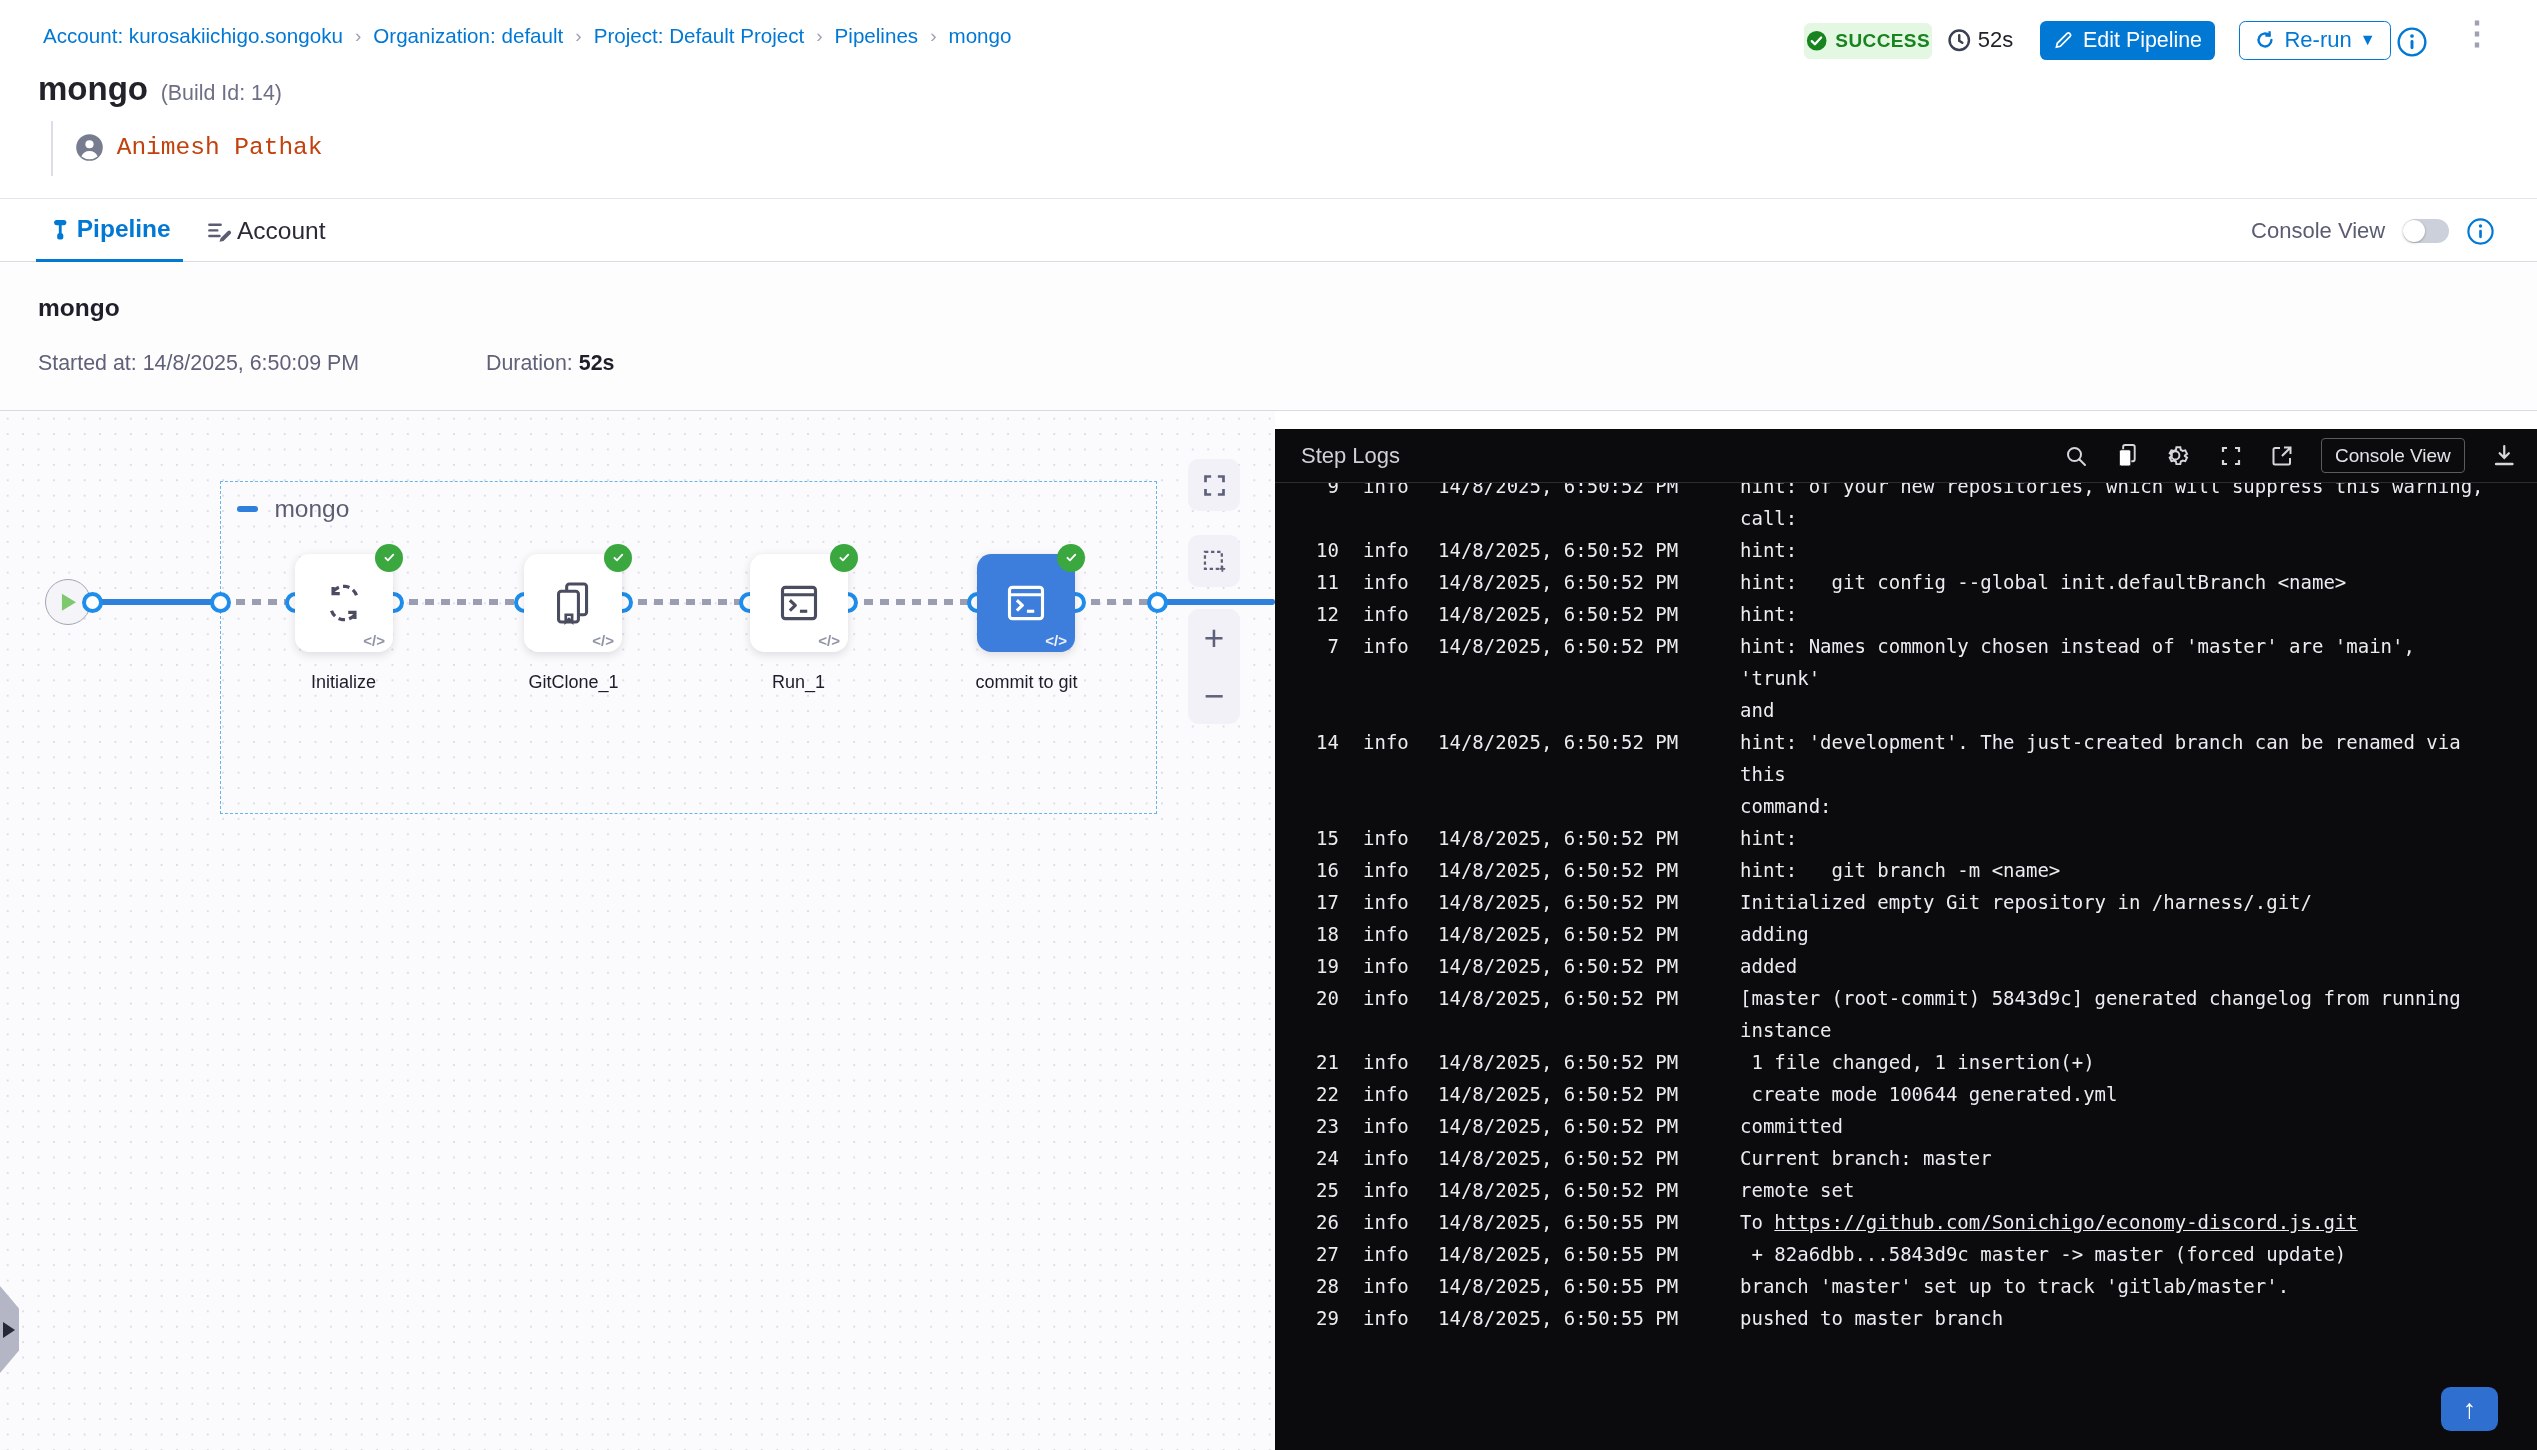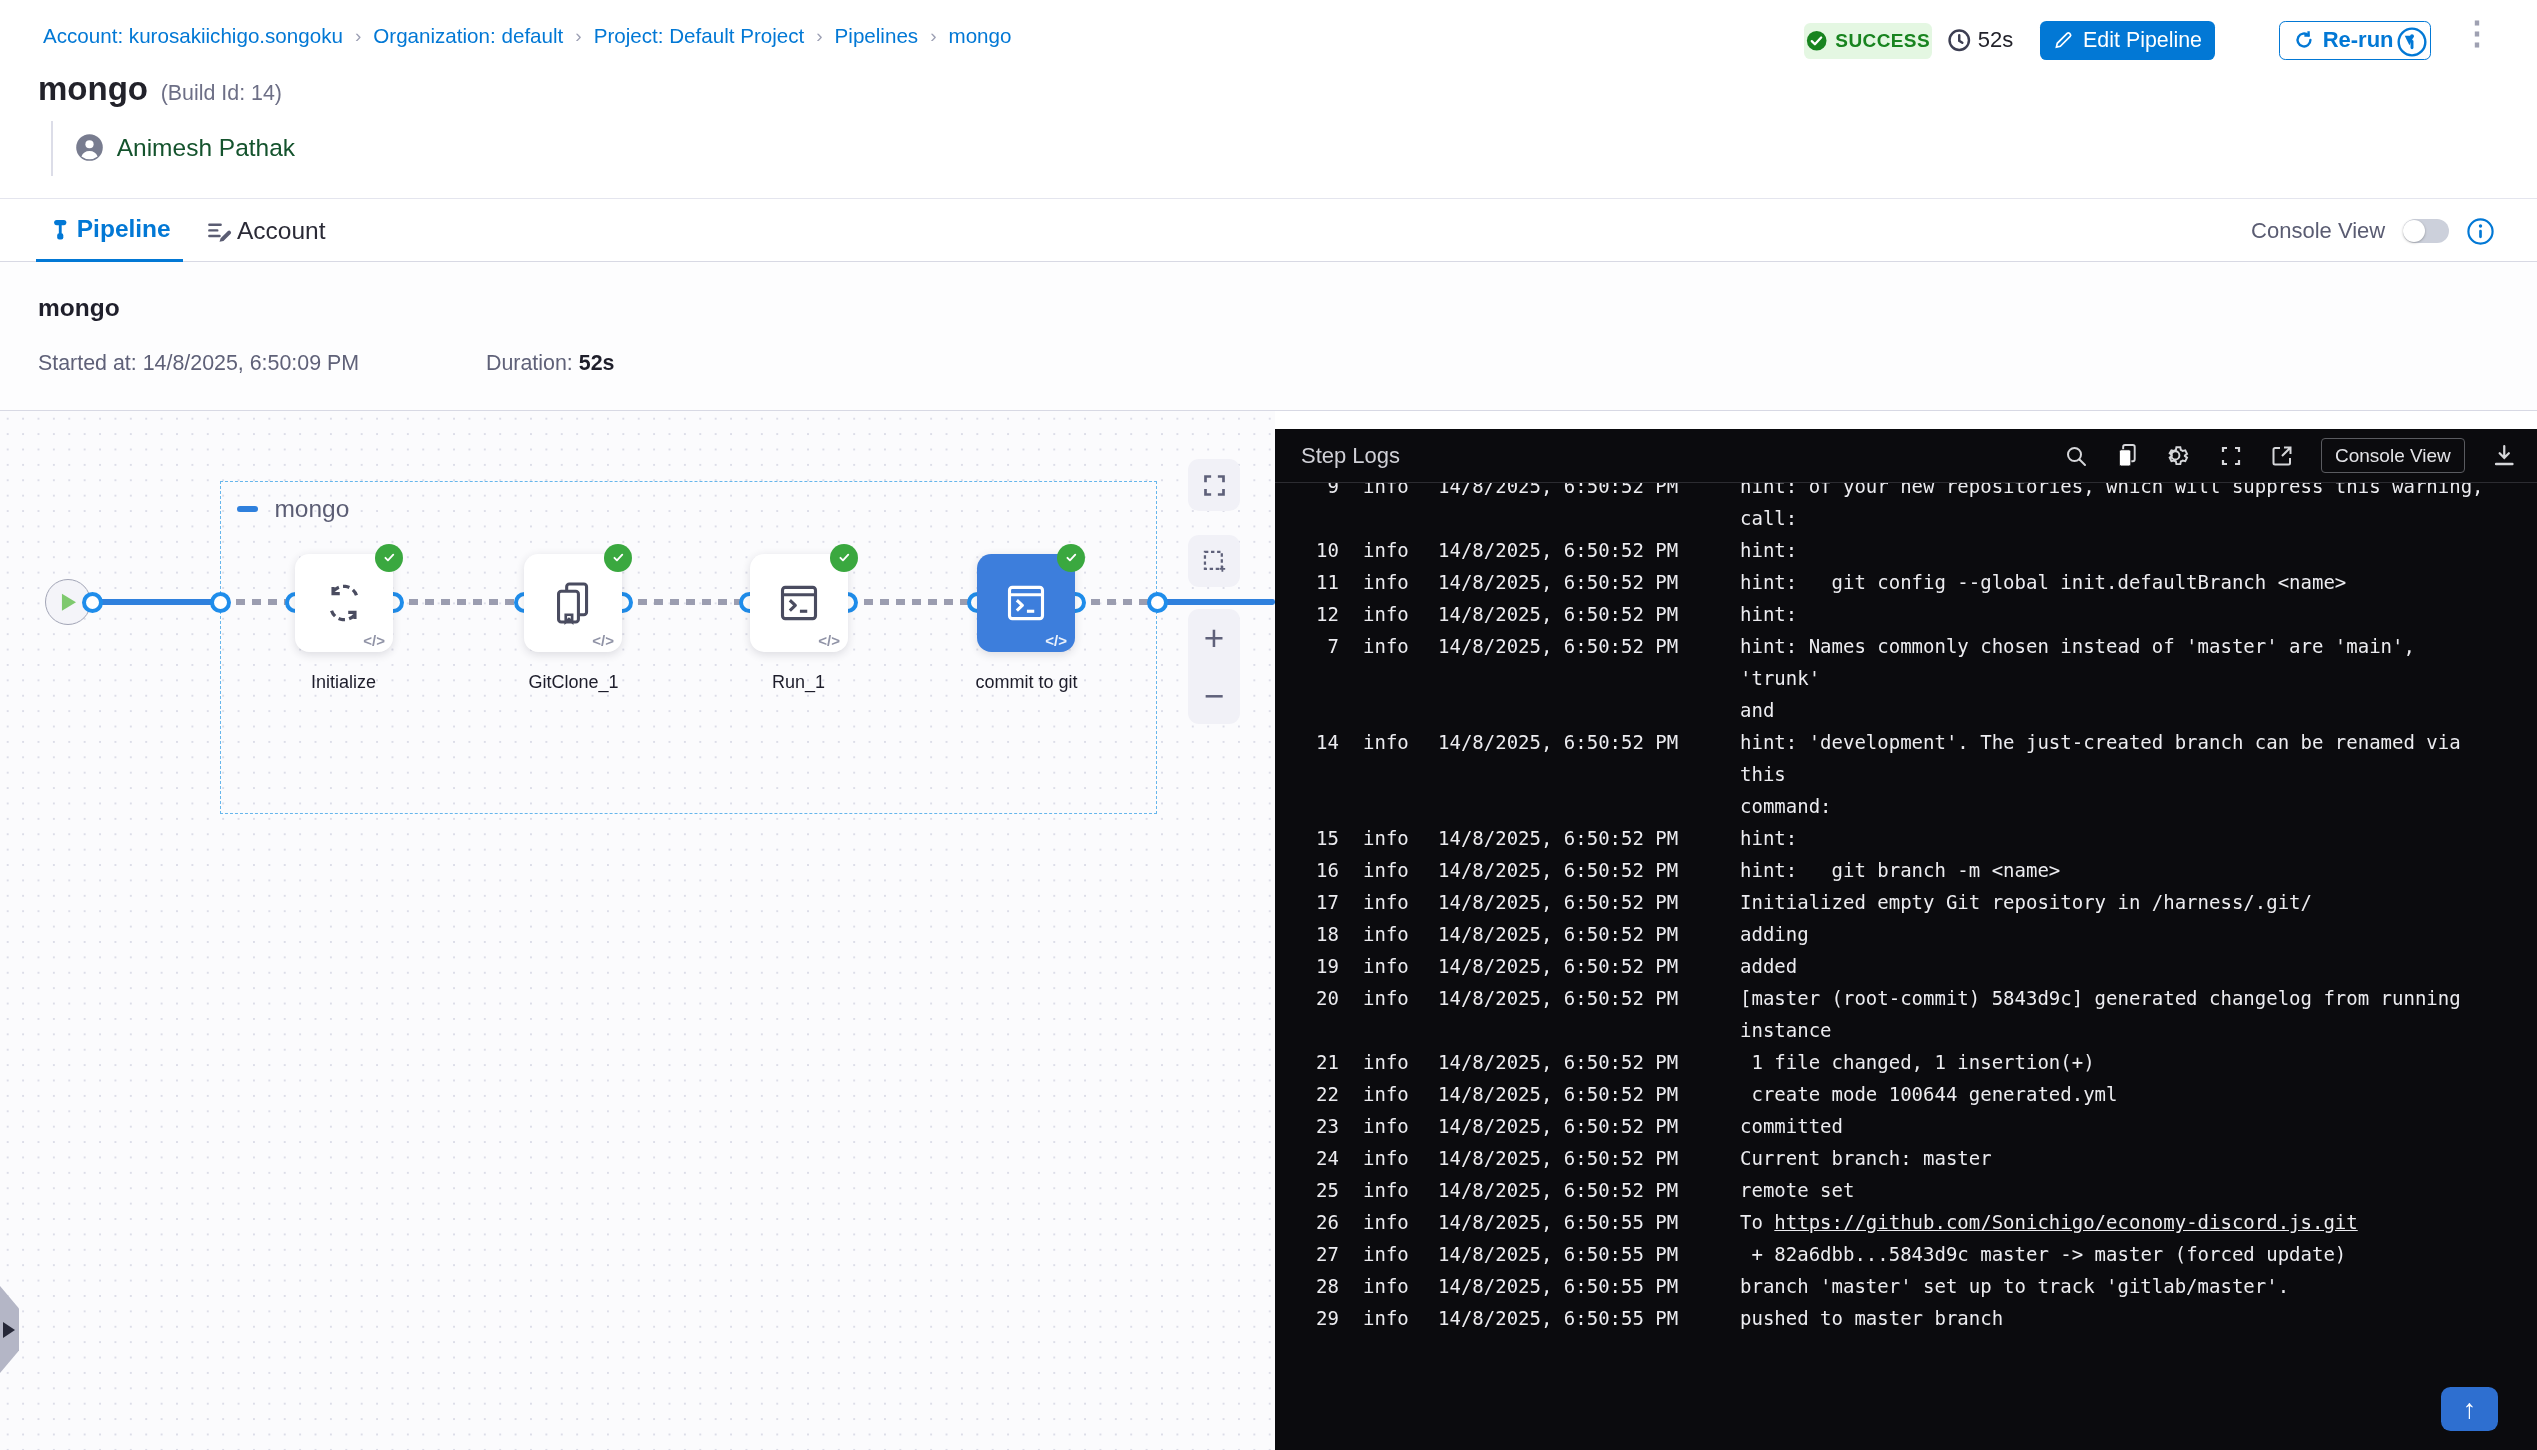--- a/index.html
+++ b/index.html
@@ -16,30 +16,30 @@
   .breadcrumb .crumb{color:var(--primary); cursor:pointer;}
   .breadcrumb .sep{color:#9da0b4; font-size:19px;}
   .actions{position:absolute; top:0; left:0; width:100%; height:0;}
   .status-pill{position:absolute; left:1804px; top:23px; width:128px; height:36px; border-radius:6.3px;
     background:#e4f7e2; display:flex; align-items:center; justify-content:center; gap:8px;}
   .status-pill .txt{color:#18841f; font-weight:bold; font-size:19px; letter-spacing:0.4px;}
   .dur{position:absolute; left:1947px; top:27px; display:flex; align-items:center; gap:6.3px; font-size:22px; color:#22222a;}
   .btn-primary{position:absolute; left:2040px; top:20.6px; width:175px; height:39px; border-radius:6.3px; border:none;
     background:var(--primary); color:#fff; font-size:21.4px; display:flex; align-items:center; justify-content:center; gap:9.5px; cursor:pointer; font-family:inherit;}
   .btn-outline{position:absolute; left:2239px; top:20.6px; width:152px; height:39px; border-radius:6.3px;
-    background:#fff; border:1.6px solid var(--primary); color:var(--primary); font-size:22px; font-weight:bold;
-    display:flex; align-items:center; justify-content:center; gap:8px; cursor:pointer; font-family:inherit;margin-left:40px;}
+    background:#fff; border:1.6px solid var(--primary); color:var(--primary); font-size:22px; font-weight:normal;
+    display:flex; align-items:center; justify-content:center; gap:8px; cursor:pointer; font-family:inherit;}
   .caret{font-size:16px;}
   .top-info{position:absolute; left:2396px; top:26px;}
   .kebab{position:absolute; left:2461px; top:17.4px; color:#9fa1b2; font-size:32px; letter-spacing:0; line-height:1; cursor:pointer; font-weight:bold;}
   .title-row{position:absolute; left:38px; top:70px; display:flex; align-items:baseline; gap:12.7px;}
   .title-row .t{font-size:33px; font-weight:bold; color:#22222a;}
   .title-row .b{font-size:21.4px; color:#6d6f86;}
   .vline{position:absolute; left:51px; top:121px; width:1.6px; height:55px; background:#dcdde8;}
-  .author{position:absolute; left:75px; top:133px; display:flex; align-items:center; gap:12.7px; color:#14532d; font-size:24.5px;}
+  .author{position:absolute; left:75px; top:133px; display:flex; align-items:center; gap:12.7px; color:#c2410c; font-size:24.5px;font-family:Liberation Mono, monospace;}
 
   
   .tabbar{position:relative; width:100%; height:64px; border-top:0.8px solid #e4e5ee; border-bottom:1.6px solid var(--border); background:#fff;}
   .tab{position:absolute; top:0; height:64px; display:flex; align-items:center; gap:4px; font-size:24.5px; cursor:pointer;}
   .tab.pipeline{left:36px; width:147px; justify-content:center; color:var(--primary); font-weight:bold; border-bottom:4.7px solid var(--primary);}
   .tab.inputs{left:206px; color:#2a2a36;}
   .consoleview{position:absolute; right:43px; top:0; height:64px; display:flex; align-items:center; gap:17.4px;}
   .consoleview .lbl{font-size:22px; color:#5a5c72;}
   .toggle{width:46px; height:24px; border-radius:12px; background:#ccd0db; position:relative; cursor:pointer;}
   .toggle .knob{position:absolute; left:0.8px; top:0.8px; width:22px; height:22px; border-radius:50%; background:#fff; box-shadow:0 0.8px 2.4px rgba(0,0,0,.3);}

